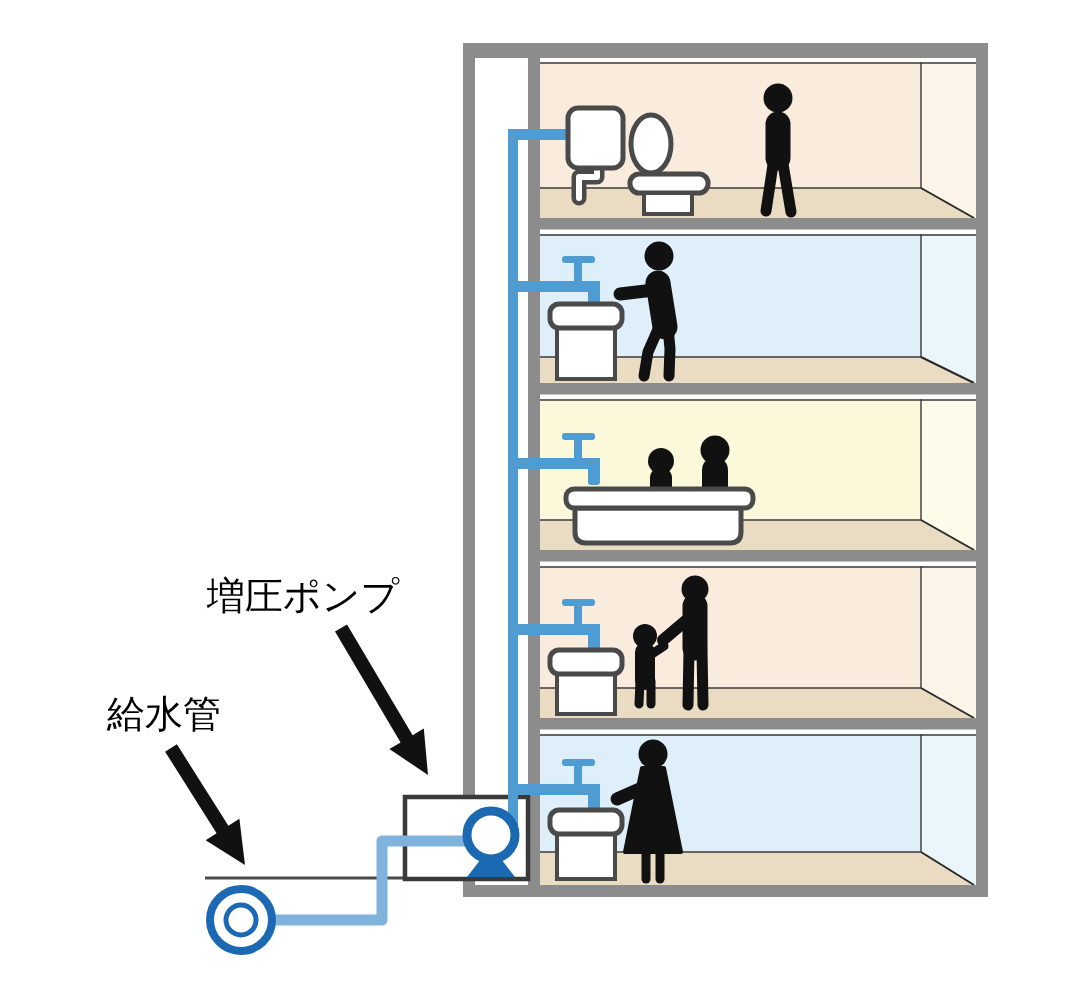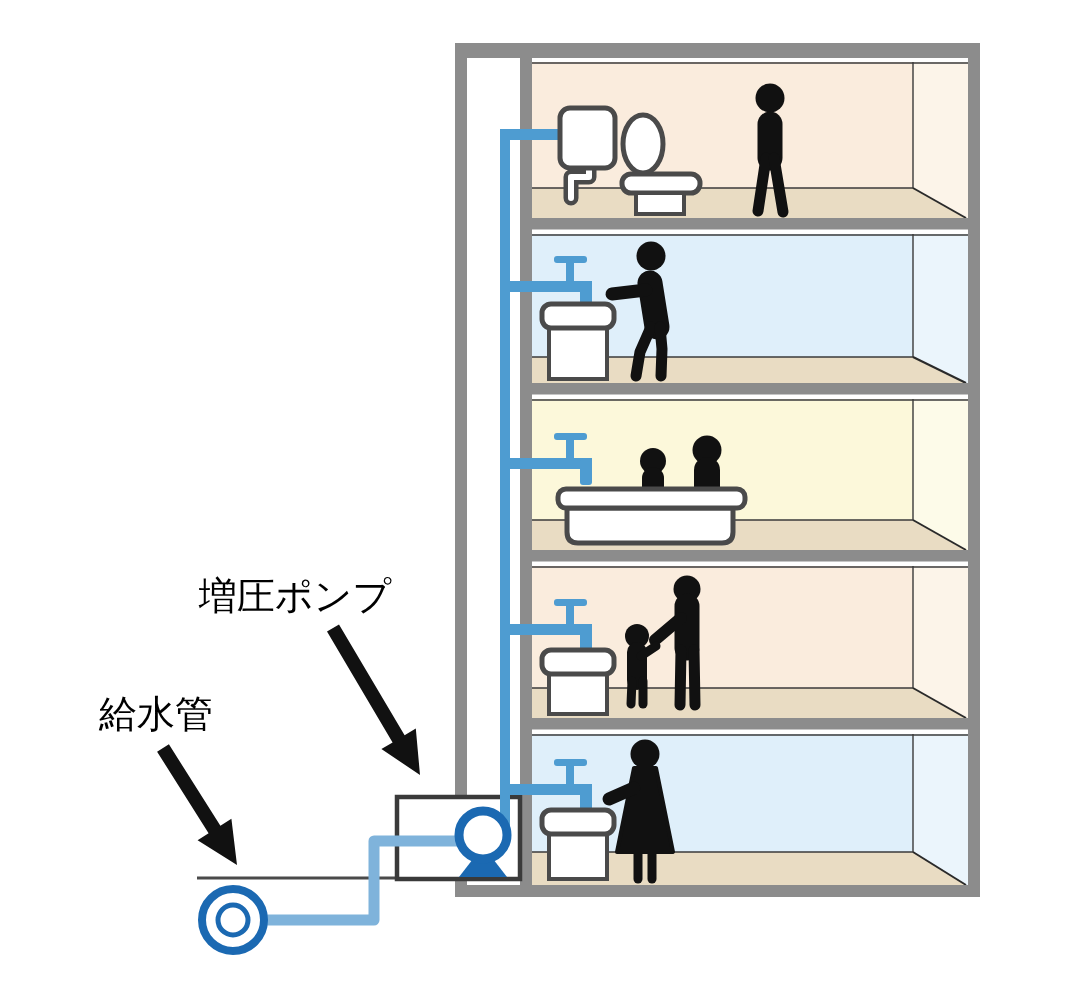--- a/index.html
+++ b/index.html
@@ -1,17 +1,17 @@
 <!DOCTYPE html>
 <html style="--structure-gray: #8C8C8C; --pipe-blue: #4E9CD1; --supply-pipe-blue: #7FB3DB; --pump-blue: #1B69B2; --room-peach: #FAECDD; --room-peach-side: #FCF4E9; --room-blue: #DFEFFA; --room-blue-side: #EBF5FC; --room-yellow: #FCF8DA; --room-yellow-side: #FDFBE9; --floor-beige: #E9DCC3; --fixture-outline: #4A4A4A; --silhouette-black: #111111;"><head>
 <meta charset="utf-8">
 <style>
   html,body{margin:0;padding:0;background:#ffffff;}
   .canvas{position:relative;width:988px;height:1000px;background:#fff;overflow:hidden;
-          font-family:"Liberation Serif","DejaVu Serif",serif;}
+          font-family:"Liberation Serif","DejaVu Serif",serif;margin-left:8px;}
   svg{position:absolute;left:0;top:0;}
   .struct{fill:var(--structure-gray,#8C8C8C);}
   .pipe-fill{fill:var(--pipe-blue,#4E9CD1);}
   .supply-stroke{stroke:var(--supply-pipe-blue,#7FB3DB);}
   .pump-blue{fill:var(--pump-blue,#1B69B2);}
   .pump-stroke{stroke:var(--pump-blue,#1B69B2);}
   .fixture{fill:#ffffff;stroke:var(--fixture-outline,#4A4A4A);}
   .person{fill:var(--silhouette-black,#111111);stroke:var(--silhouette-black,#111111);}
   .label-text{font-size:38px;fill:#000;font-family:"Liberation Serif","DejaVu Serif",serif;}
   .thinline{stroke:#3a3a3a;stroke-width:1.4;}

